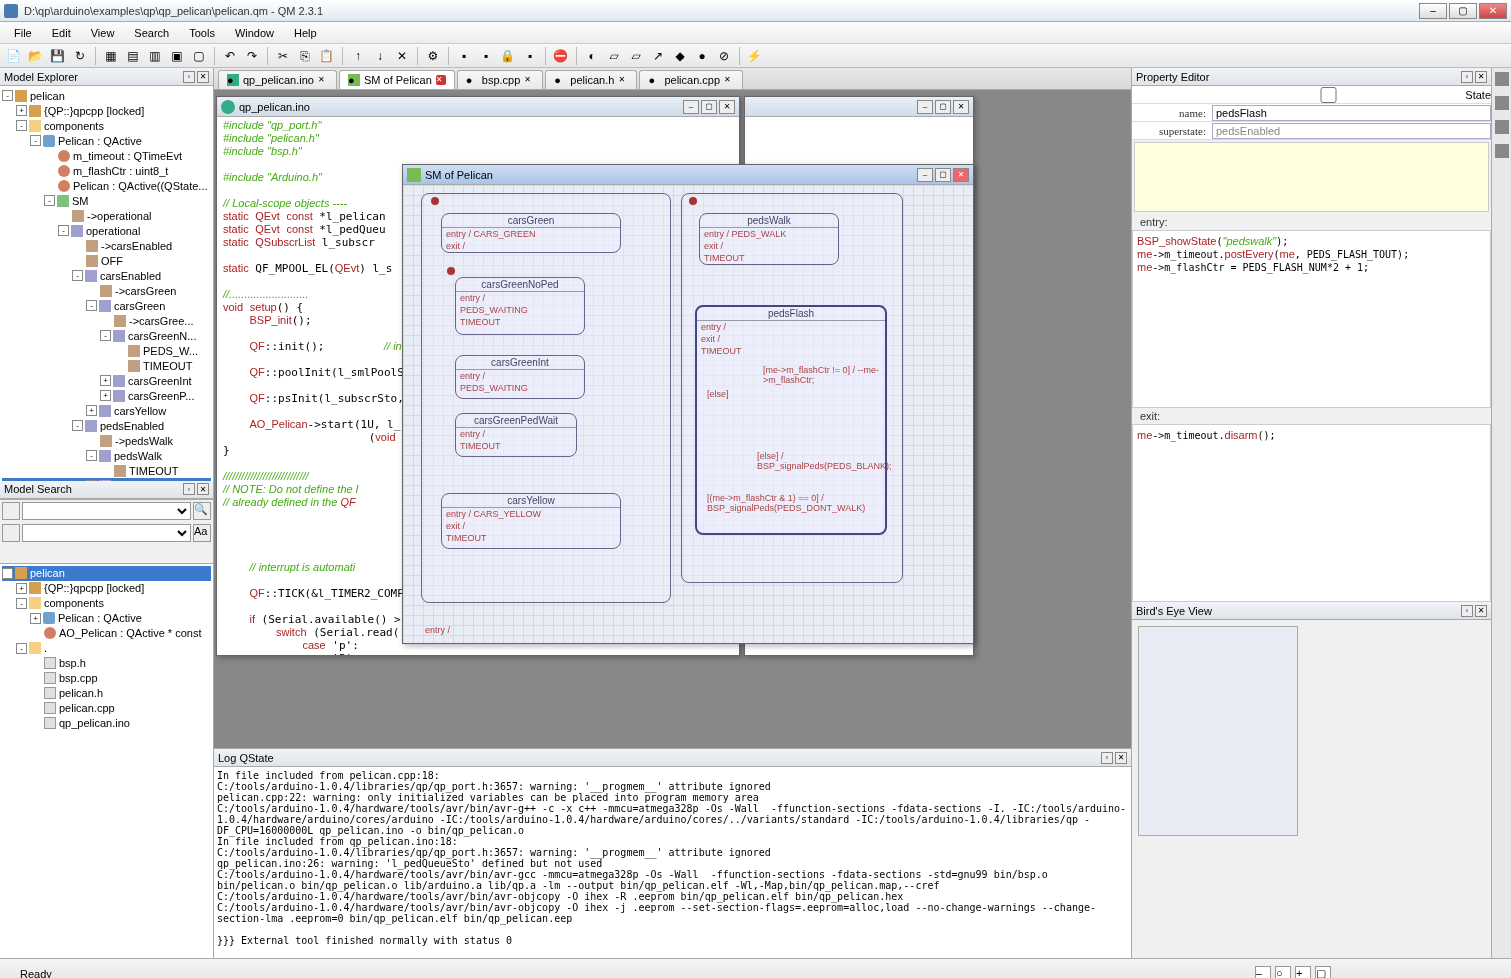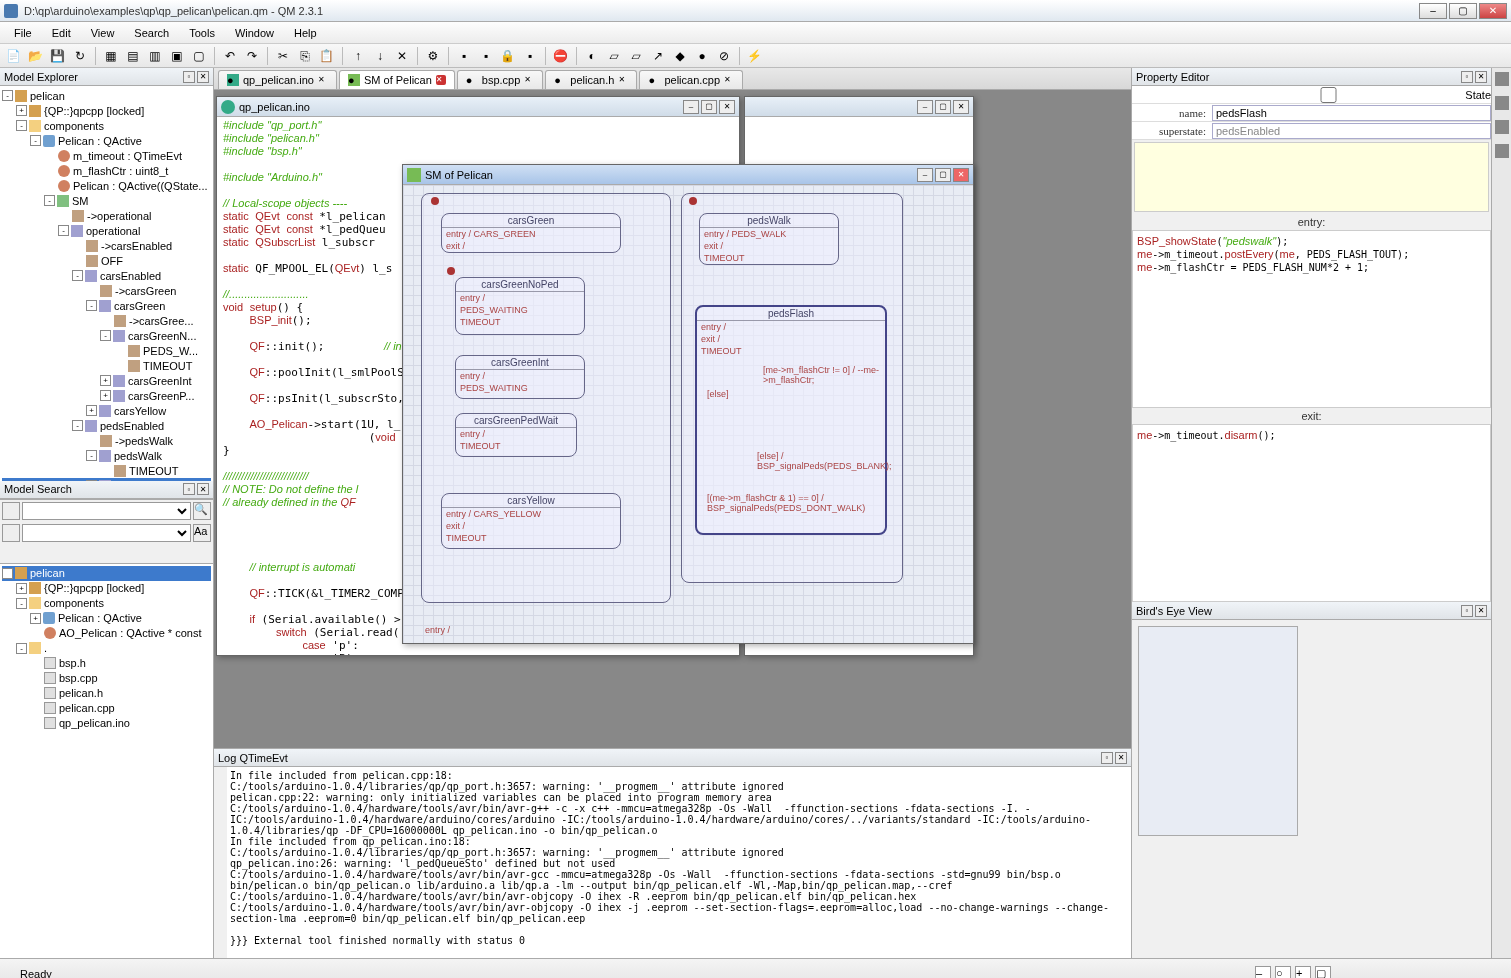--- a/index.html
+++ b/index.html
@@ -92,25 +92,25 @@
 .state-trans { position:absolute; font-size:9px; color:#a44; }
 .sm-dot { position:absolute; width:8px; height:8px; background:#a33; border-radius:50%; }
 
 
 .prop-grid { background:#fff; }
 .prop-row { display:flex; border-bottom:1px solid #ddd; height:18px; align-items:center; }
 .prop-label { width:80px; text-align:right; padding-right:6px; color:#333;font-family:Liberation Serif, serif; }
 .prop-value { flex:1; }
 .prop-value input { width:100%; height:16px; border:1px solid #aac; padding:0 3px; }
 .prop-code { font-family:Consolas,monospace; font-size:10px; padding:4px; border:1px solid #ccc; background:#fff; min-height:40px; white-space:pre; line-height:12px; }
-.prop-section-label { text-align:center; padding:2px 8px; color:#333; }
+.prop-section-label { text-align:left; padding:2px 8px; color:#333; }
 
 
 .log-panel { height:210px; border-top:1px solid #aaa; display:flex; flex-direction:column; }
-.log-body { flex:1; background:#fff; font-family:Consolas,monospace; font-size:10px; padding:3px; white-space:pre-wrap; overflow:auto; line-height:11px;margin-left:13px; }
+.log-body { flex:1; background:#fff; font-family:Consolas,monospace; font-size:10px; padding:3px; white-space:pre-wrap; overflow:auto; line-height:11px; }
 
 
 .birdseye { flex:1; background:#f0f0f0; position:relative; }
 .birdseye-thumb { position:absolute; left:6px; top:6px; width:160px; height:210px; background:#e8ecf4; border:1px solid #aaa; }
 
 
 .statusbar { height:30px; background:linear-gradient(#f4f4f4,#e4e4e4); border-top:1px solid #aaa; display:flex; align-items:center; padding:0 20px; }
 .statusbar .status-text { flex:1; }
 .statusbar .zoom-btns { display:flex; gap:4px; align-items:center; }
 .statusbar .zoom-btn { width:16px; height:16px; border:1px solid #999; background:#fff; cursor:pointer; }
@@ -721,21 +721,21 @@
 BSP_signalPeds(PEDS_DONT_WALK)</div>
           </div>
 
           <div class="state-trans" style="left:22px;top:440px;">entry /</div>
         </div>
       </div>
     </div>
 
     <div class="log-panel">
       <div class="panel-header">
-        <span class="ph-title">Log QTimeEvt</span>
+        <span class="ph-title">Log QState</span>
         <div class="ph-btns">
           <div class="ph-btn">▫</div>
           <div class="ph-btn">✕</div>
         </div>
       </div>
       <div class="log-body">In file included from pelican.cpp:18:
 C:/tools/arduino-1.0.4/libraries/qp/qp_port.h:3657: warning: '__progmem__' attribute ignored
 pelican.cpp:22: warning: only initialized variables can be placed into program memory area
 C:/tools/arduino-1.0.4/hardware/tools/avr/bin/avr-g++ -c -x c++ -mmcu=atmega328p -Os -Wall  -ffunction-sections -fdata-sections -I. -IC:/tools/arduino-1.0.4/hardware/arduino/cores/arduino -IC:/tools/arduino-1.0.4/hardware/arduino/cores/../variants/standard -IC:/tools/arduino-1.0.4/libraries/qp -DF_CPU=16000000L qp_pelican.ino -o bin/qp_pelican.o
 In file included from qp_pelican.ino:18:

